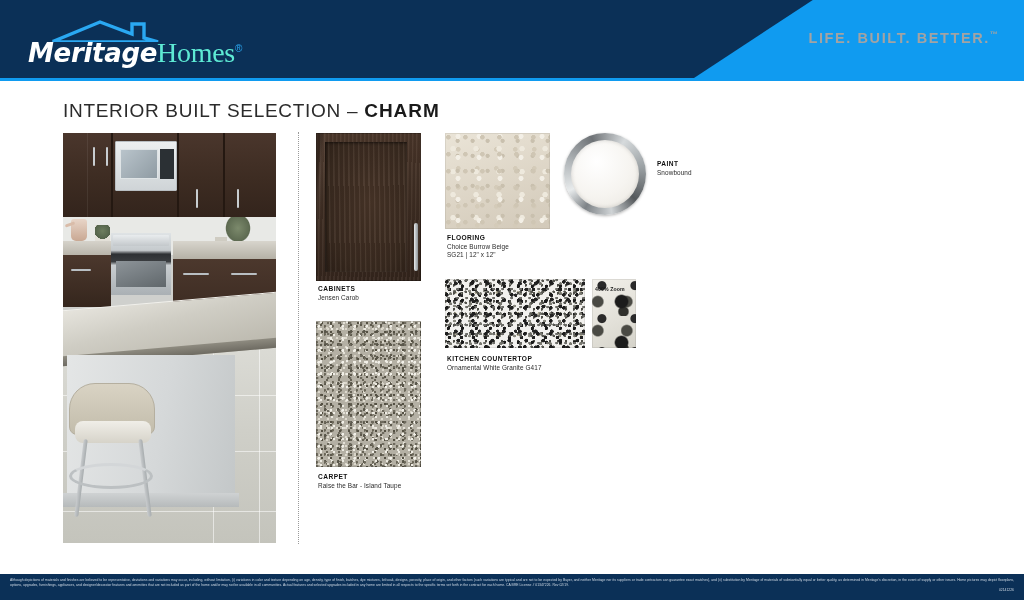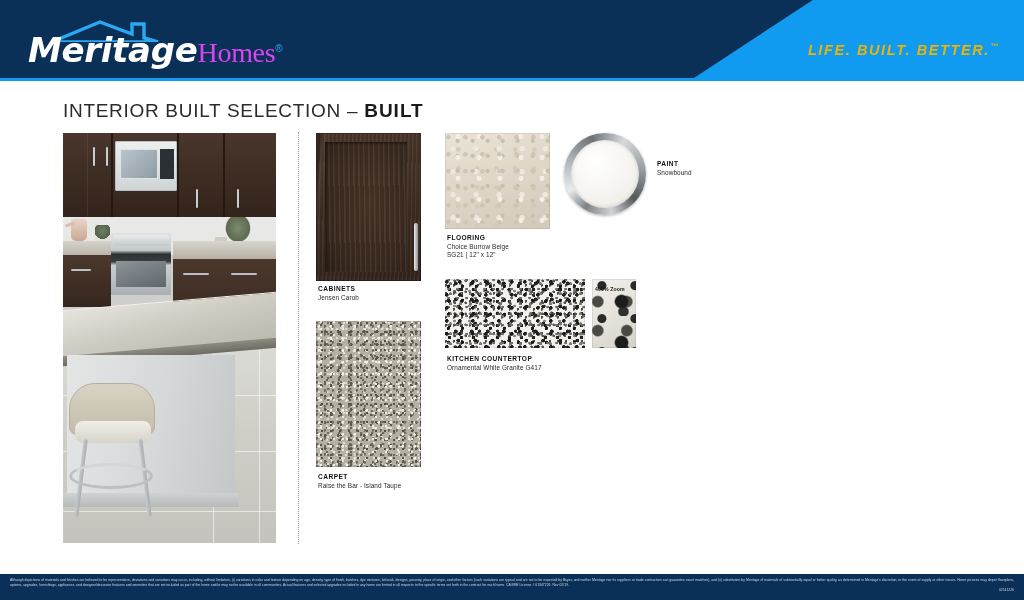--- a/index.html
+++ b/index.html
@@ -55,41 +55,40 @@
     white-space: nowrap;
     font-size: 27px;
     line-height: 30px;
     letter-spacing: -0.3px;
   }
   .logo-meritage {
     color: #ffffff;
     font-weight: bold;
     font-style: italic;
     font-family: "DejaVu Sans", sans-serif;
-    font-size: 34px;
+    font-size: 26px;
   }
   .logo-homes {
-    color: #d946ef;
+    color: #5eead4;
     font-family: "Liberation Serif", serif;
     font-size: 28px;
     font-weight: normal;
   }
   .logo-tm {
     color: #2aa8f2;
     font-size: 10px;
     vertical-align: super;
   }
 
   .tagline {
     position: absolute;
     right: 26px;
-    top: 42px;
-    color: #eab308;
+    top: 30px;
+    color: #a3a3a3;
     font-size: 14.5px;
-    font-style: italic;
     font-weight: bold;
     letter-spacing: 1.6px;
     white-space: nowrap;
   }
   .tagline-tm { font-size: 8px; vertical-align: super; letter-spacing: 0; }
 
   
   .page-title {
     position: absolute;
     left: 63px;
@@ -389,21 +388,21 @@
     </svg>
     <div class="logo-text">
       <span class="logo-meritage">Meritage</span><span class="logo-homes">Homes</span><span class="logo-tm">®</span>
     </div>
   </div>
 
   <div class="tagline"><span>LIFE. BUILT. BETTER.</span><span class="tagline-tm">™</span></div>
 </div>
 <div class="header-underline"></div>
 
-<div class="page-title"><span>INTERIOR BUILT SELECTION – </span><span class="em">BUILT</span></div>
+<div class="page-title"><span>INTERIOR BUILT SELECTION – </span><span class="em">CHARM</span></div>
 
 <div class="divider"></div>
 
 <div class="photo">
   <div class="ph ph-upper-cab"></div>
   <div class="ph ph-cab-seam" style="left:48px;"></div>
   <div class="ph ph-cab-seam" style="left:114px;"></div>
   <div class="ph ph-cab-seam" style="left:160px;"></div>
   <div class="ph ph-cab-edge" style="left:24px;"></div>
   <div class="ph ph-cab-handle" style="left:30px;top:14px;"></div>

